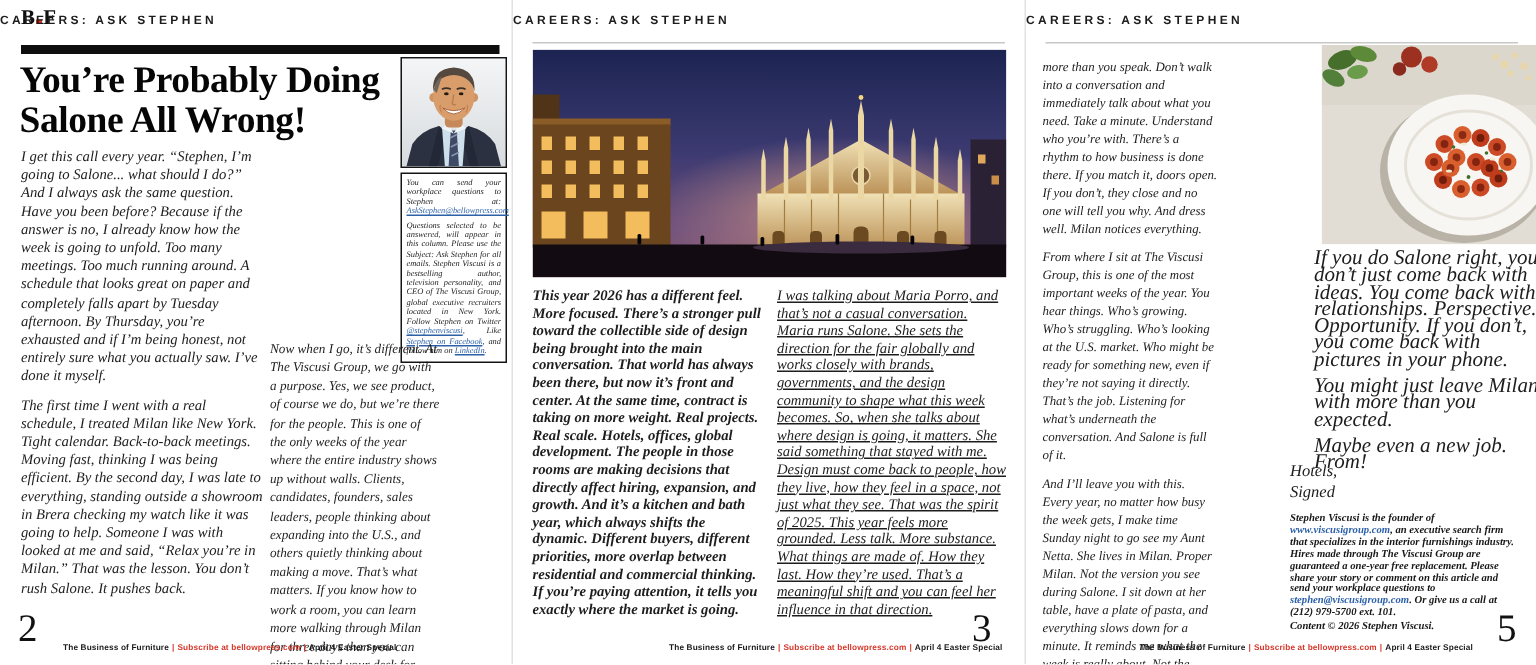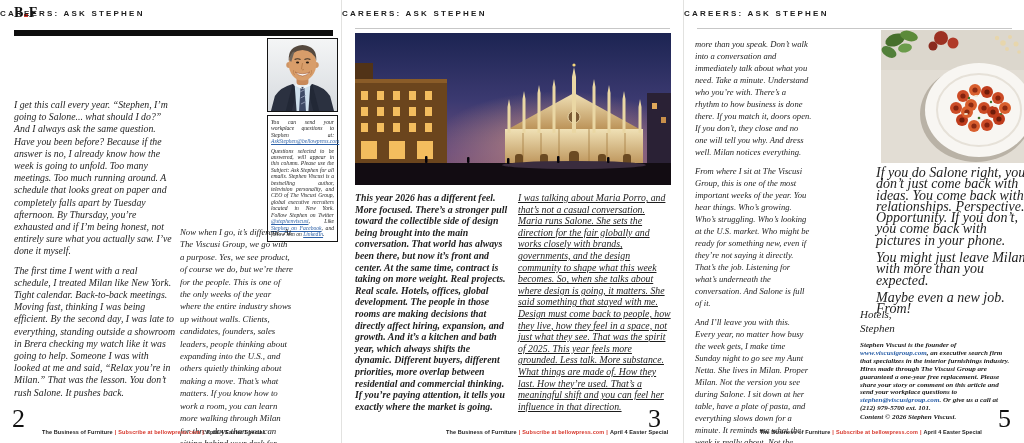--- a/index.html
+++ b/index.html
@@ -73,20 +73,21 @@
 </style>
 </head>
 <body>
 
 <div class="spread">
 
   <section class="page" id="pg1">
     <div class="logo"><span>B</span><span class="logo-dot"></span><span>F</span></div>
     <div class="kicker">CAREERS: ASK STEPHEN</div>
     <div class="rule-thick"></div>
+    <h1 class="headline">You’re Probably Doing Salone All Wrong!</h1>
 
     <div class="headshot">
       <svg viewBox="0 0 70 72" preserveAspectRatio="none">
         <defs>
           <linearGradient id="hsbg" x1="0" y1="0" x2="0" y2="1">
             <stop offset="0" stop-color="#f4f5f6"></stop>
               <stop offset="1" stop-color="#d7dbdf"></stop>
           </linearGradient>
         </defs>
         <rect width="70" height="72" fill="url(#hsbg)"></rect>
@@ -307,21 +308,21 @@
     </div>
 
     <div class="bodycol" id="p3c2">
       <p>If you do Salone right, you don’t just come back with ideas. You come back with relationships. Perspective. Opportunity. If you don’t, you come back with pictures in your phone.</p>
       <p>You might just leave Milan with more than you expected.</p>
       <p>Maybe even a new job. From!</p>
     </div>
 
     <div class="signed">
       <div>Hotels,</div>
-      <div>Stephen</div>
+      <div>Signed</div>
     </div>
 
     <div class="bio"><span>Stephen Viscusi is the founder of </span><a>www.viscusigroup.com</a><span>, an executive search firm that specializes in the interior furnishings industry. Hires made through The Viscusi Group are guaranteed a one-year free replacement. Please share your story or comment on this article and send your workplace questions to </span><a>stephen@viscusigroup.com</a><span>. Or give us a call at (212) 979-5700 ext. 101.</span><span class="copyright">Content © 2026 Stephen Viscusi.</span></div>
 
     <span class="pgnum">5</span>
     <div class="credit"><span>The Business of Furniture</span><span class="f-sep">|</span><a class="f-sub">Subscribe at bellowpress.com</a><span class="f-sep">|</span><span>April 4 Easter Special</span></div>
   </section>
 
 </div>
 

